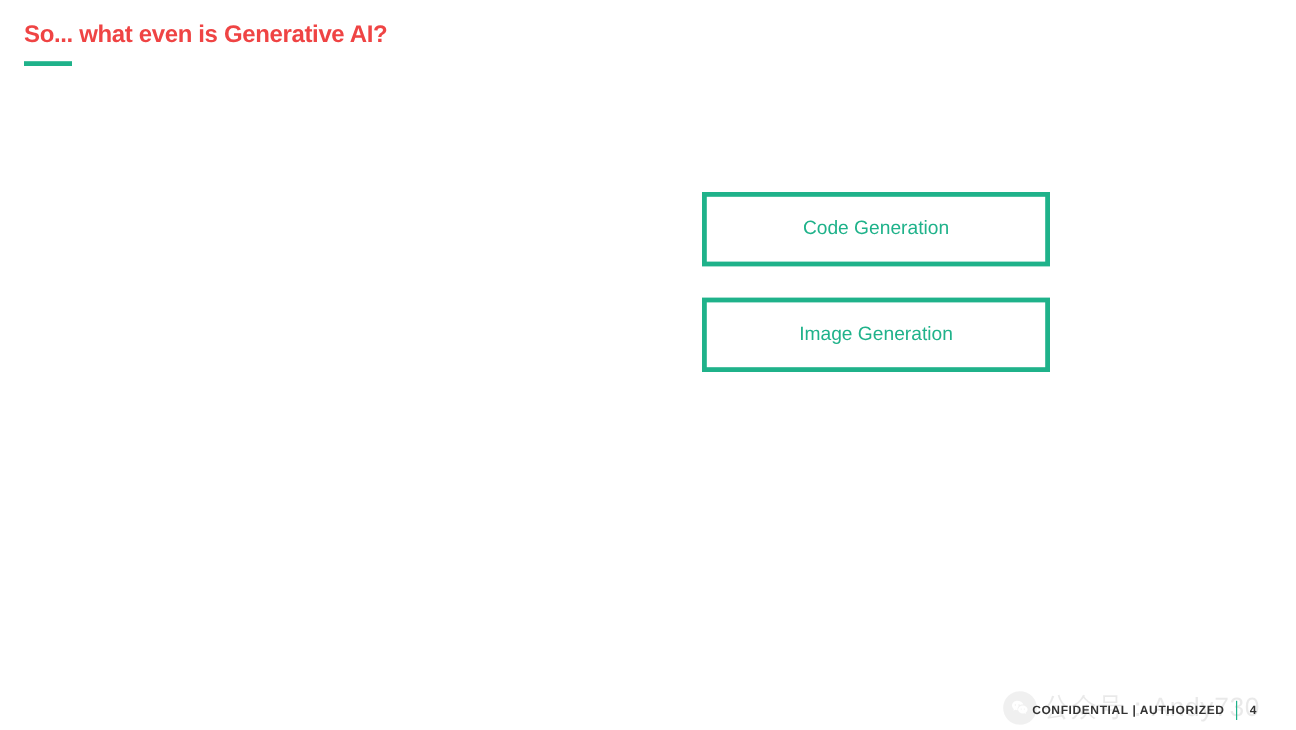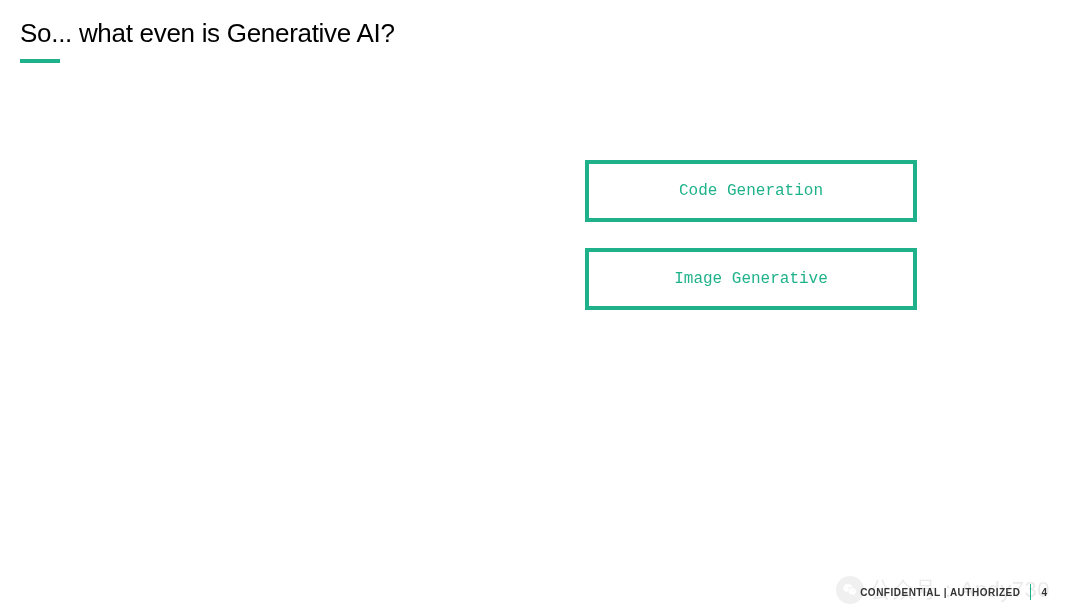--- a/index.html
+++ b/index.html
@@ -14,47 +14,46 @@
       font-family: -apple-system, BlinkMacSystemFont, "Segoe UI", Arial, sans-serif;
       position: relative;
       overflow: hidden;
     }
     .title-area {
       position: absolute;
       top: 18px;
       left: 20px;
     }
     .title {
-      font-size: 26px;
-      font-weight: 400;
-      color: #000000;
+      font-size: 20px;
+      font-weight: 700;
+      color: #ef4444;
       letter-spacing: -0.3px;
     }
     .title-underline {
       width: 40px;
       height: 4px;
       background: #1fb28a;
       margin-top: 10px;
     }
     .boxes-container {
       position: absolute;
       top: 160px;
       left: 585px;
       display: flex;
       flex-direction: column;
       gap: 26px;
     }
     .box {
-      width: 332px;
+      width: 290px;
       height: 62px;
       border: 4px solid #1fb28a;
       display: flex;
       align-items: center;
       justify-content: center;
-      font-family: Liberation Mono, monospace;
     }
     .box-label {
       color: #1fb28a;
       font-size: 16px;
       font-weight: 400;
     }
     .footer {
       position: absolute;
       bottom: 8px;
       right: 33px;
@@ -113,21 +112,21 @@
 <div class="title-area">
   <h1 class="title">So... what even is Generative AI?</h1>
   <div class="title-underline"></div>
 </div>
 
 <div class="boxes-container">
   <div class="box">
     <span class="box-label">Code Generation</span>
   </div>
   <div class="box">
-    <span class="box-label">Image Generative</span>
+    <span class="box-label">Image Generation</span>
   </div>
 </div>
 
 <div class="watermark">
   <div class="watermark-icon">
     <svg viewBox="0 0 24 24" width="16" height="16" fill="currentColor">
       <path d="M8.5 3C4.9 3 2 5.7 2 9c0 1.8.9 3.4 2.3 4.5l-.6 1.9 2.2-1.1c.8.3 1.7.5 2.6.5.2 0 .5 0 .7-.1-.1-.5-.2-1-.2-1.5 0-3.1 2.9-5.7 6.5-5.7.2 0 .5 0 .7.1C15.4 4.9 12.3 3 8.5 3zm-2.3 4.3c.5 0 .9.4.9.9s-.4.9-.9.9-.9-.4-.9-.9.4-.9.9-.9zm4.6 0c.5 0 .9.4.9.9s-.4.9-.9.9-.9-.4-.9-.9.4-.9.9-.9zM15.5 9c-3.3 0-6 2.3-6 5s2.7 5 6 5c.8 0 1.5-.1 2.2-.4l1.9.9-.5-1.6c1.4-.9 2.4-2.3 2.4-3.9 0-2.7-2.7-5-6-5zm-2 3.5c.4 0 .8.3.8.8s-.3.8-.8.8-.8-.3-.8-.8.3-.8.8-.8zm4 0c.4 0 .8.3.8.8s-.3.8-.8.8-.8-.3-.8-.8.3-.8.8-.8z"></path>
     </svg>
   </div>
   <span class="watermark-text">公众号：Andy730</span>

